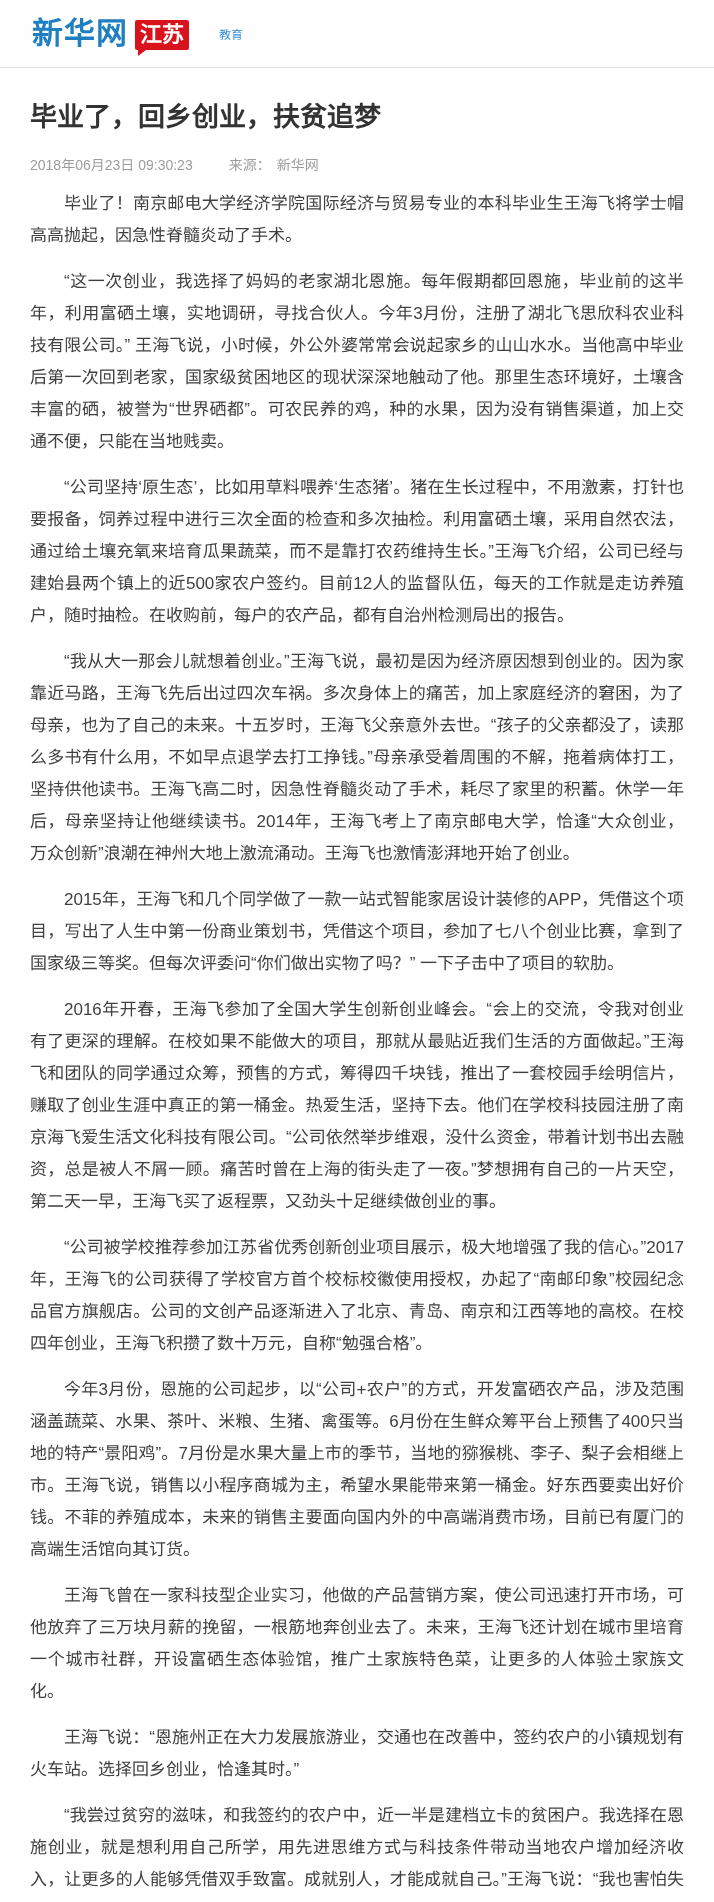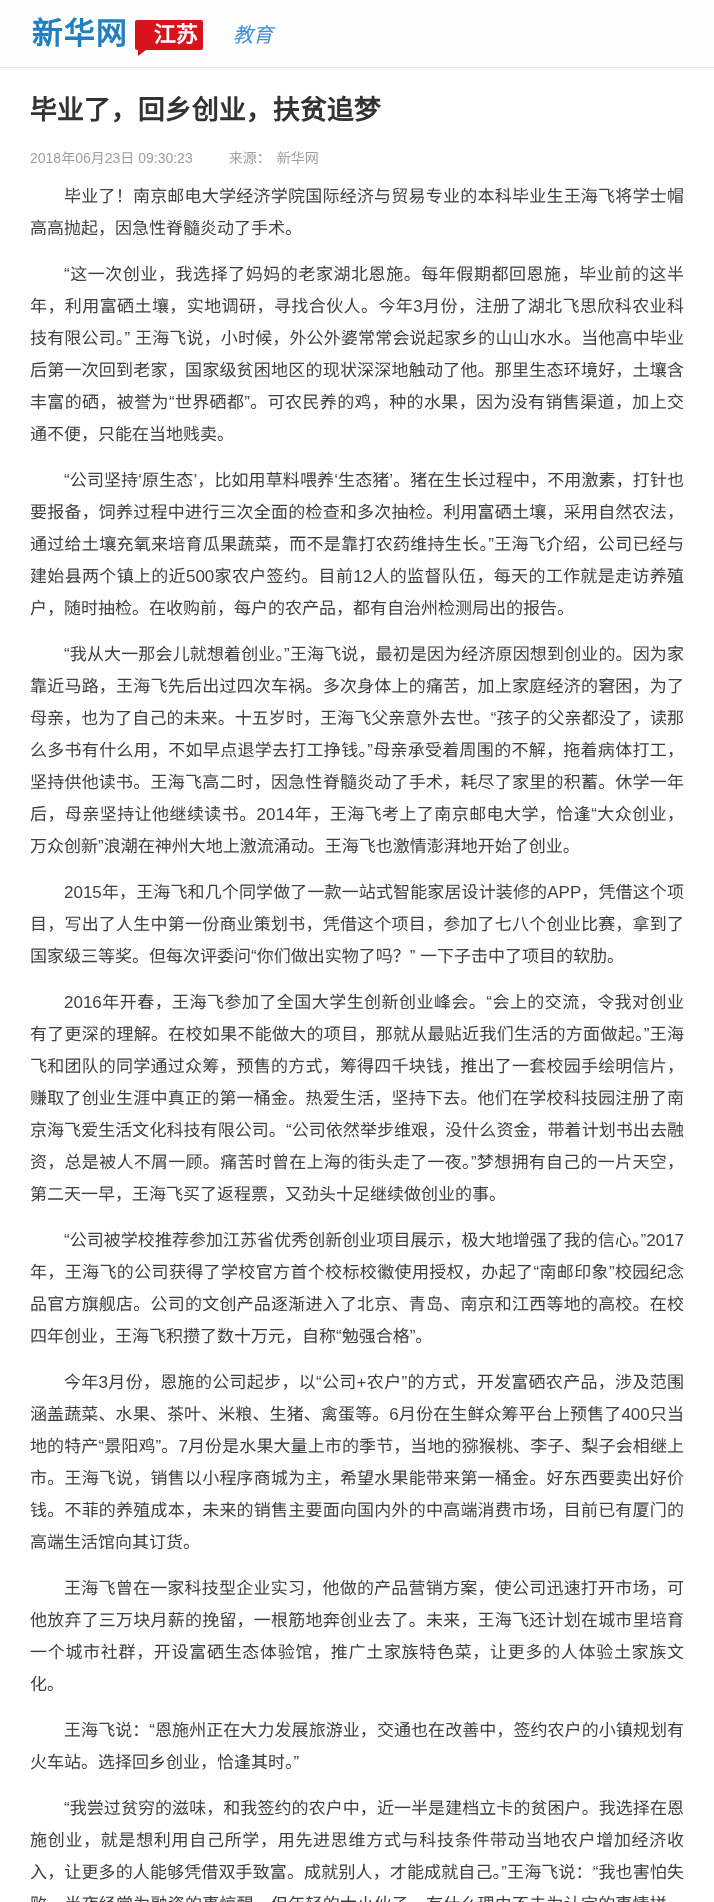--- a/index.html
+++ b/index.html
@@ -45,49 +45,48 @@
   }
   .region-badge{
     position:relative;
     margin-left:7px;
     margin-top:2px;
     background:var(--badge-red);
     color:#ffffff;
     font-size:22px;
     line-height:22px;
     font-weight:700;
-    padding:4px 5px 4px 19px;
+    padding:4px 5px 4px 5px;
     border-radius:2px;
   }
   .region-badge::after{
     content:"";
     position:absolute;
     left:3px;
     bottom:-6px;
     width:0;height:0;
     border-style:solid;
     border-width:6px 8px 0 0;
     border-color:var(--badge-red) transparent transparent transparent;
   }
   .channel-link{
     margin-left:30px;
     color:var(--nav-blue);
-    font-size:20px;
+    font-size:12px;
     text-decoration:none;
     cursor:pointer;
     margin-top:4px;
-    font-style:italic;
   }
 
   
   .article{
     padding:0 30px 26px 30px;
   }
   .article-title{
-    margin-top:26px;
+    margin-top:33px;
     font-size:27px;
     line-height:32px;
     font-weight:700;
     color:var(--title-color);
   }
   .article-meta{
     margin-top:21px;
     font-size:14px;
     color:var(--meta-color);
   }

